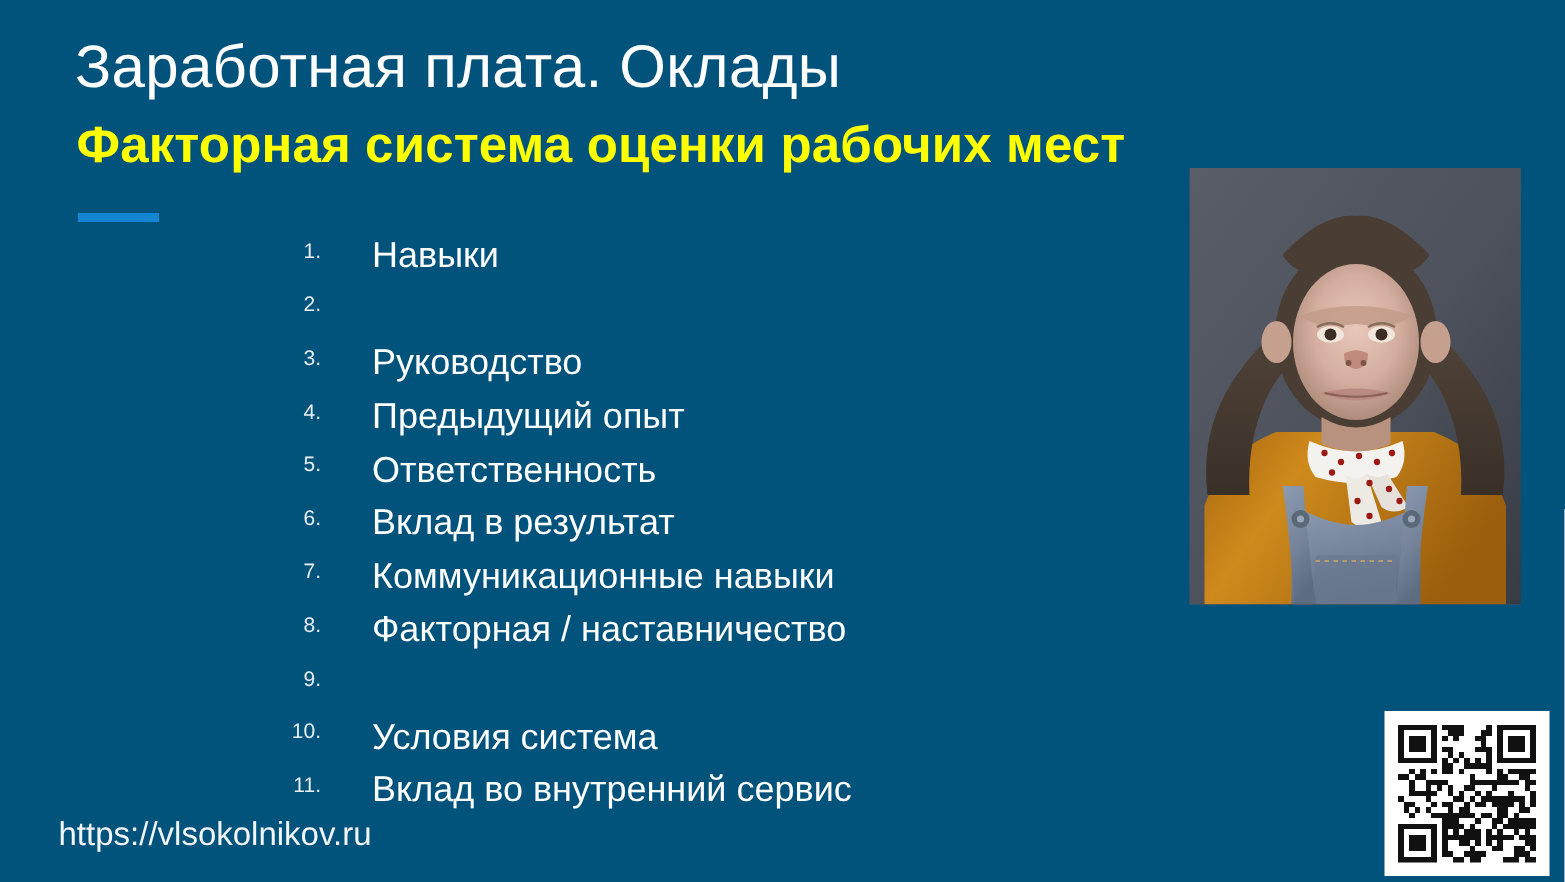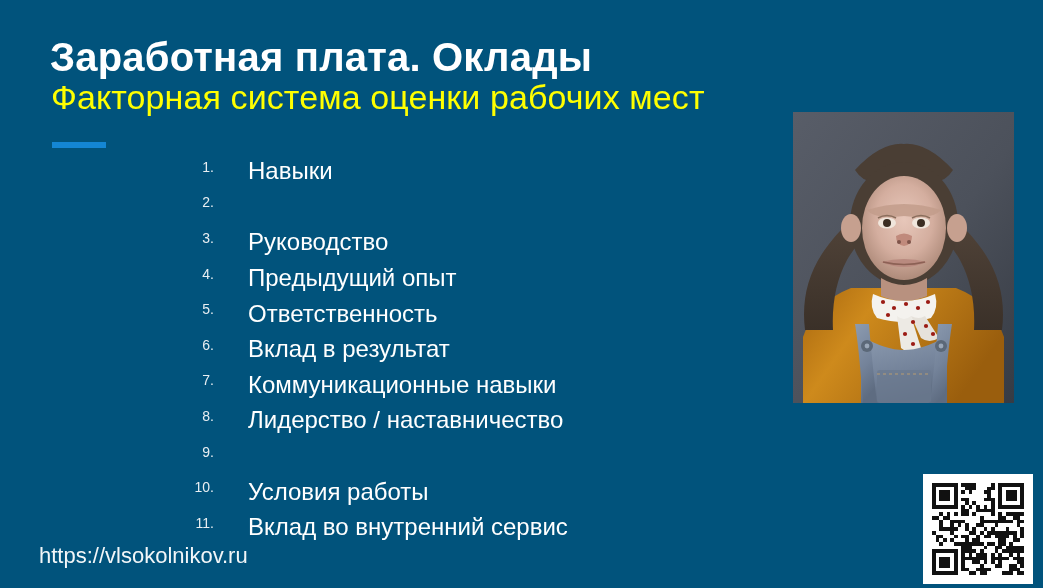--- a/index.html
+++ b/index.html
@@ -18,33 +18,32 @@
     -webkit-font-smoothing: antialiased;
   }
 
   
   .title {
     position: absolute;
     left: 50px;
     top: 22px;
     font-size: 40px;
     line-height: 46px;
-    font-weight: 700;
+    font-weight: 400;
     color: #FFFFFF;
     letter-spacing: 0.2px;
     white-space: nowrap;
-    margin-top: 12px;
   }
   .subtitle {
     position: absolute;
     left: 51px;
     top: 77px;
     font-size: 34px;
     line-height: 40px;
-    font-weight: 400;
+    font-weight: 700;
     color: #FFFF00;
     letter-spacing: 0.1px;
     white-space: nowrap;
   }
   .accent-bar {
     position: absolute;
     left: 52px;
     top: 142px;
     width: 54px;
     height: 6px;
@@ -153,28 +152,28 @@
       <div class="list-item">
         <span class="list-num">6.</span>
         <span class="list-text">Вклад в результат</span>
       </div>
       <div class="list-item">
         <span class="list-num">7.</span>
         <span class="list-text">Коммуникационные навыки</span>
       </div>
       <div class="list-item">
         <span class="list-num">8.</span>
-        <span class="list-text">Лидерство / наставничество</span>
+        <span class="list-text">Факторная / наставничество</span>
       </div>
       <div class="list-item">
         <span class="list-num">9.</span>
       </div>
       <div class="list-item">
         <span class="list-num">10.</span>
-        <span class="list-text">Условия работы</span>
+        <span class="list-text">Условия система</span>
       </div>
       <div class="list-item">
         <span class="list-num">11.</span>
         <span class="list-text">Вклад во внутренний сервис</span>
       </div>
     </div>
 
   <div class="footer-url">https://vlsokolnikov.ru</div>
 
   <div class="photo">

